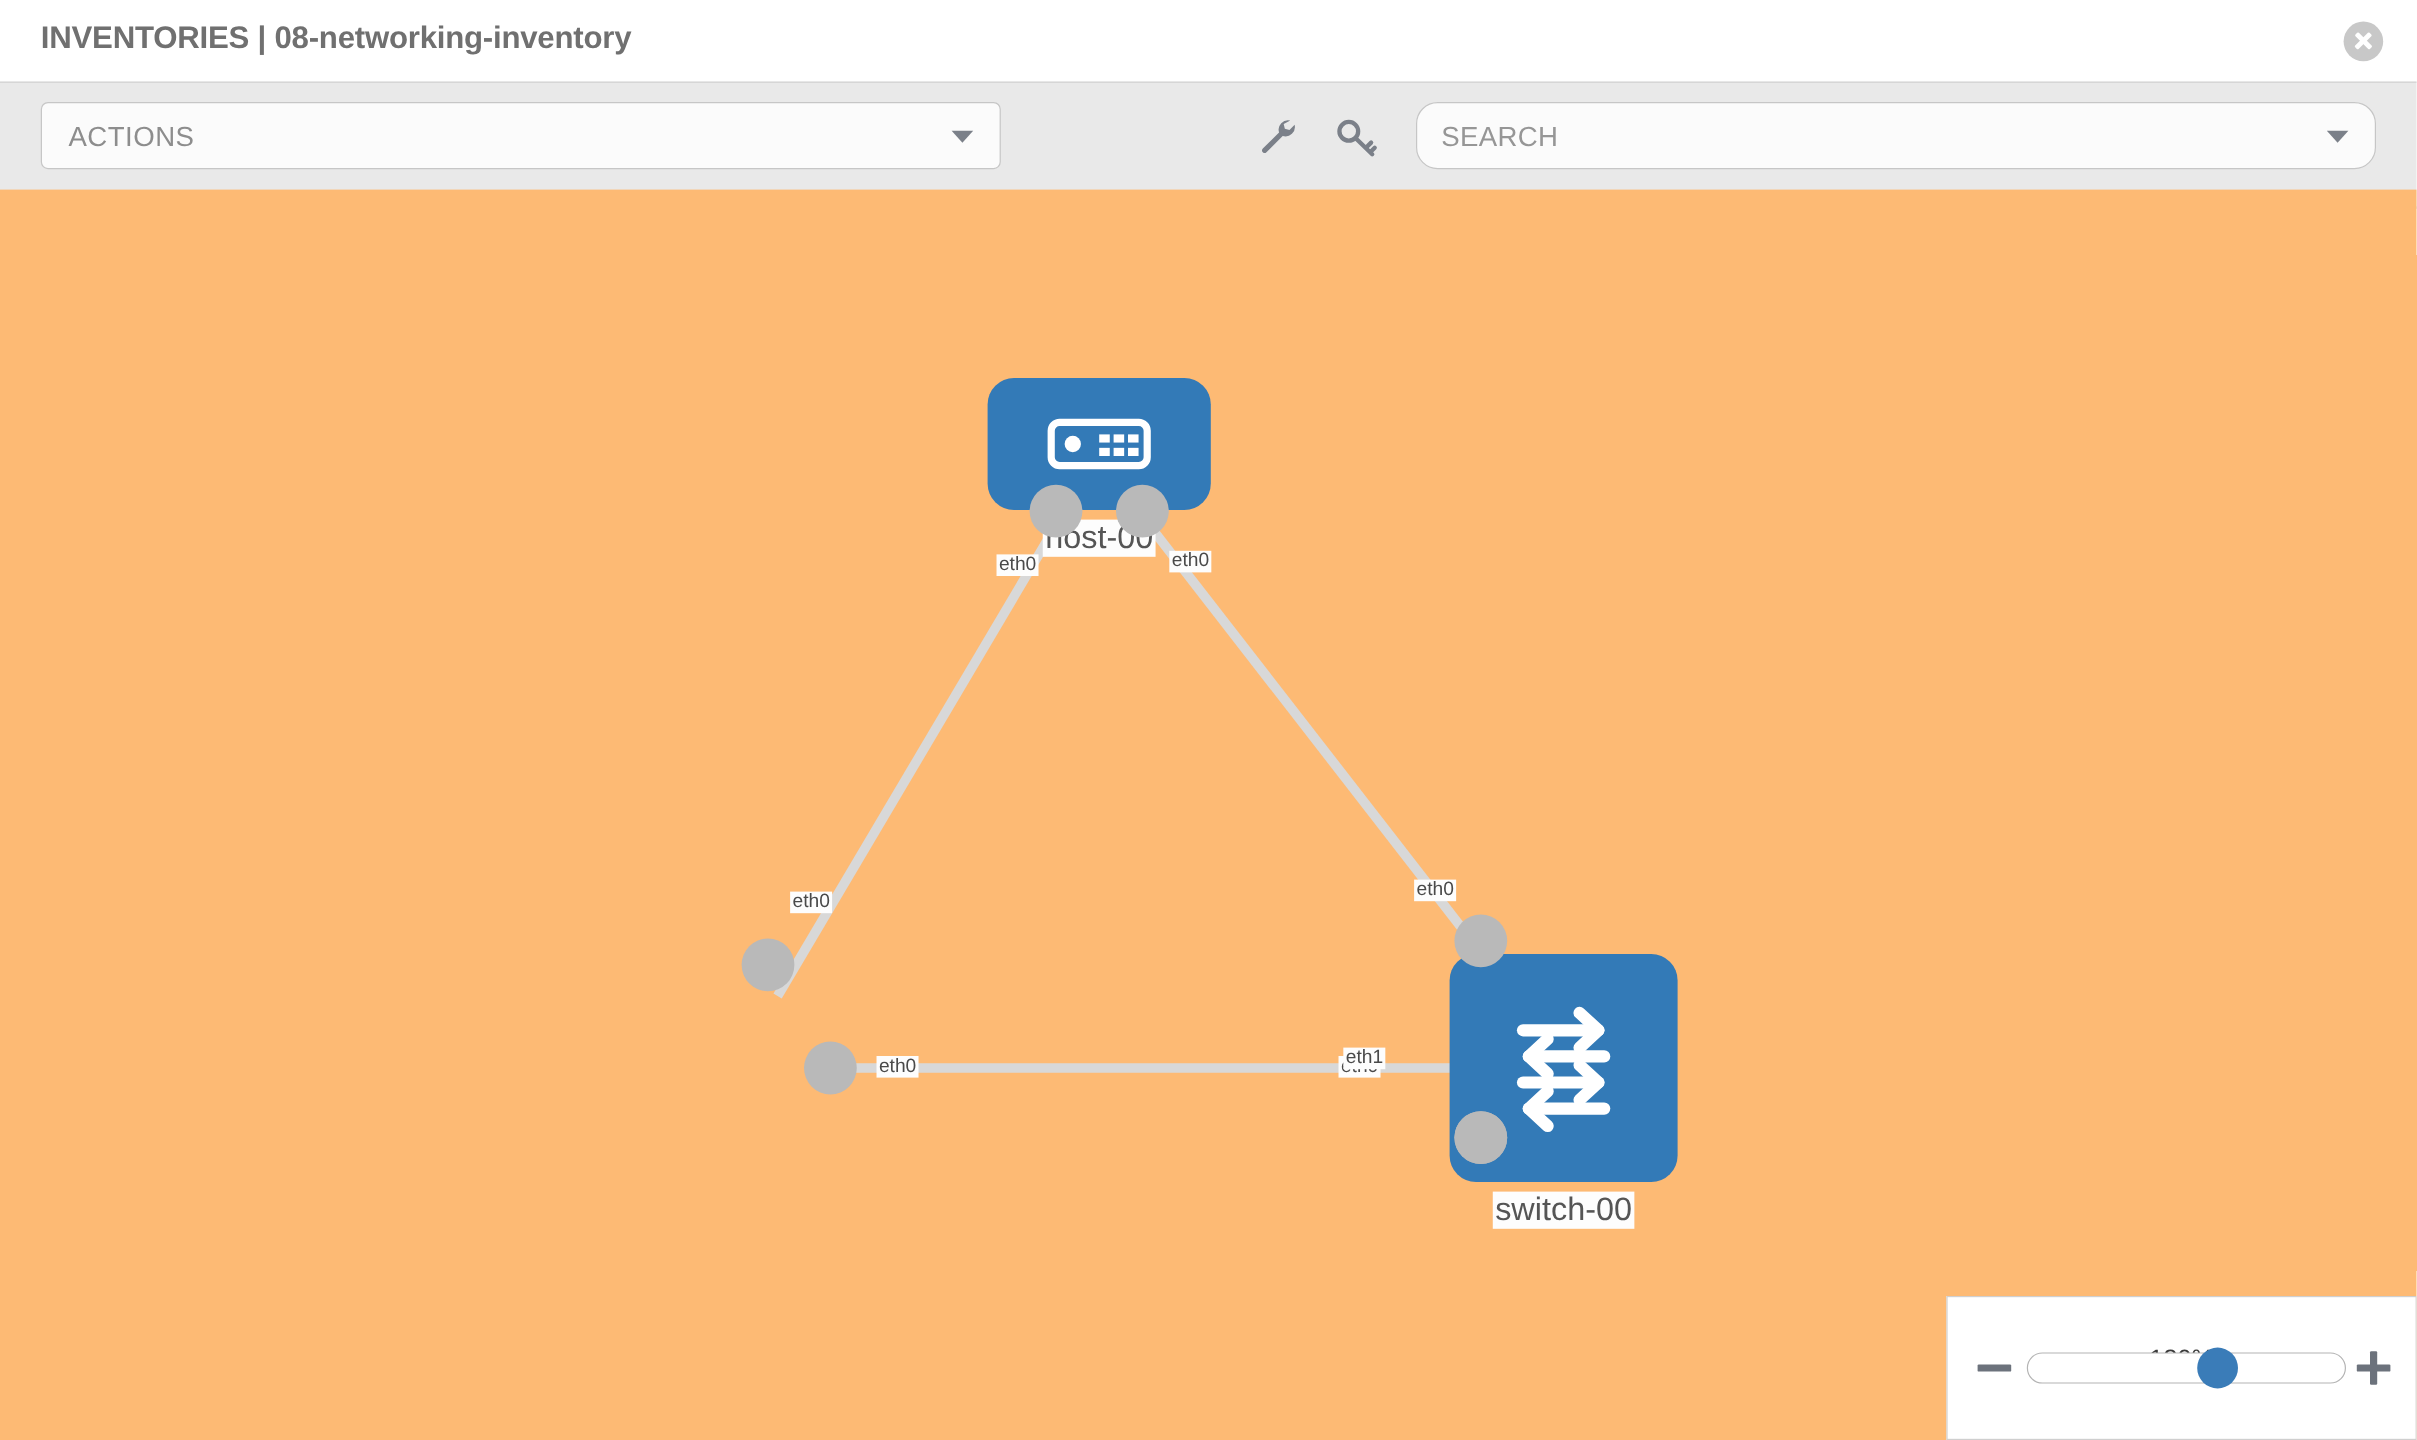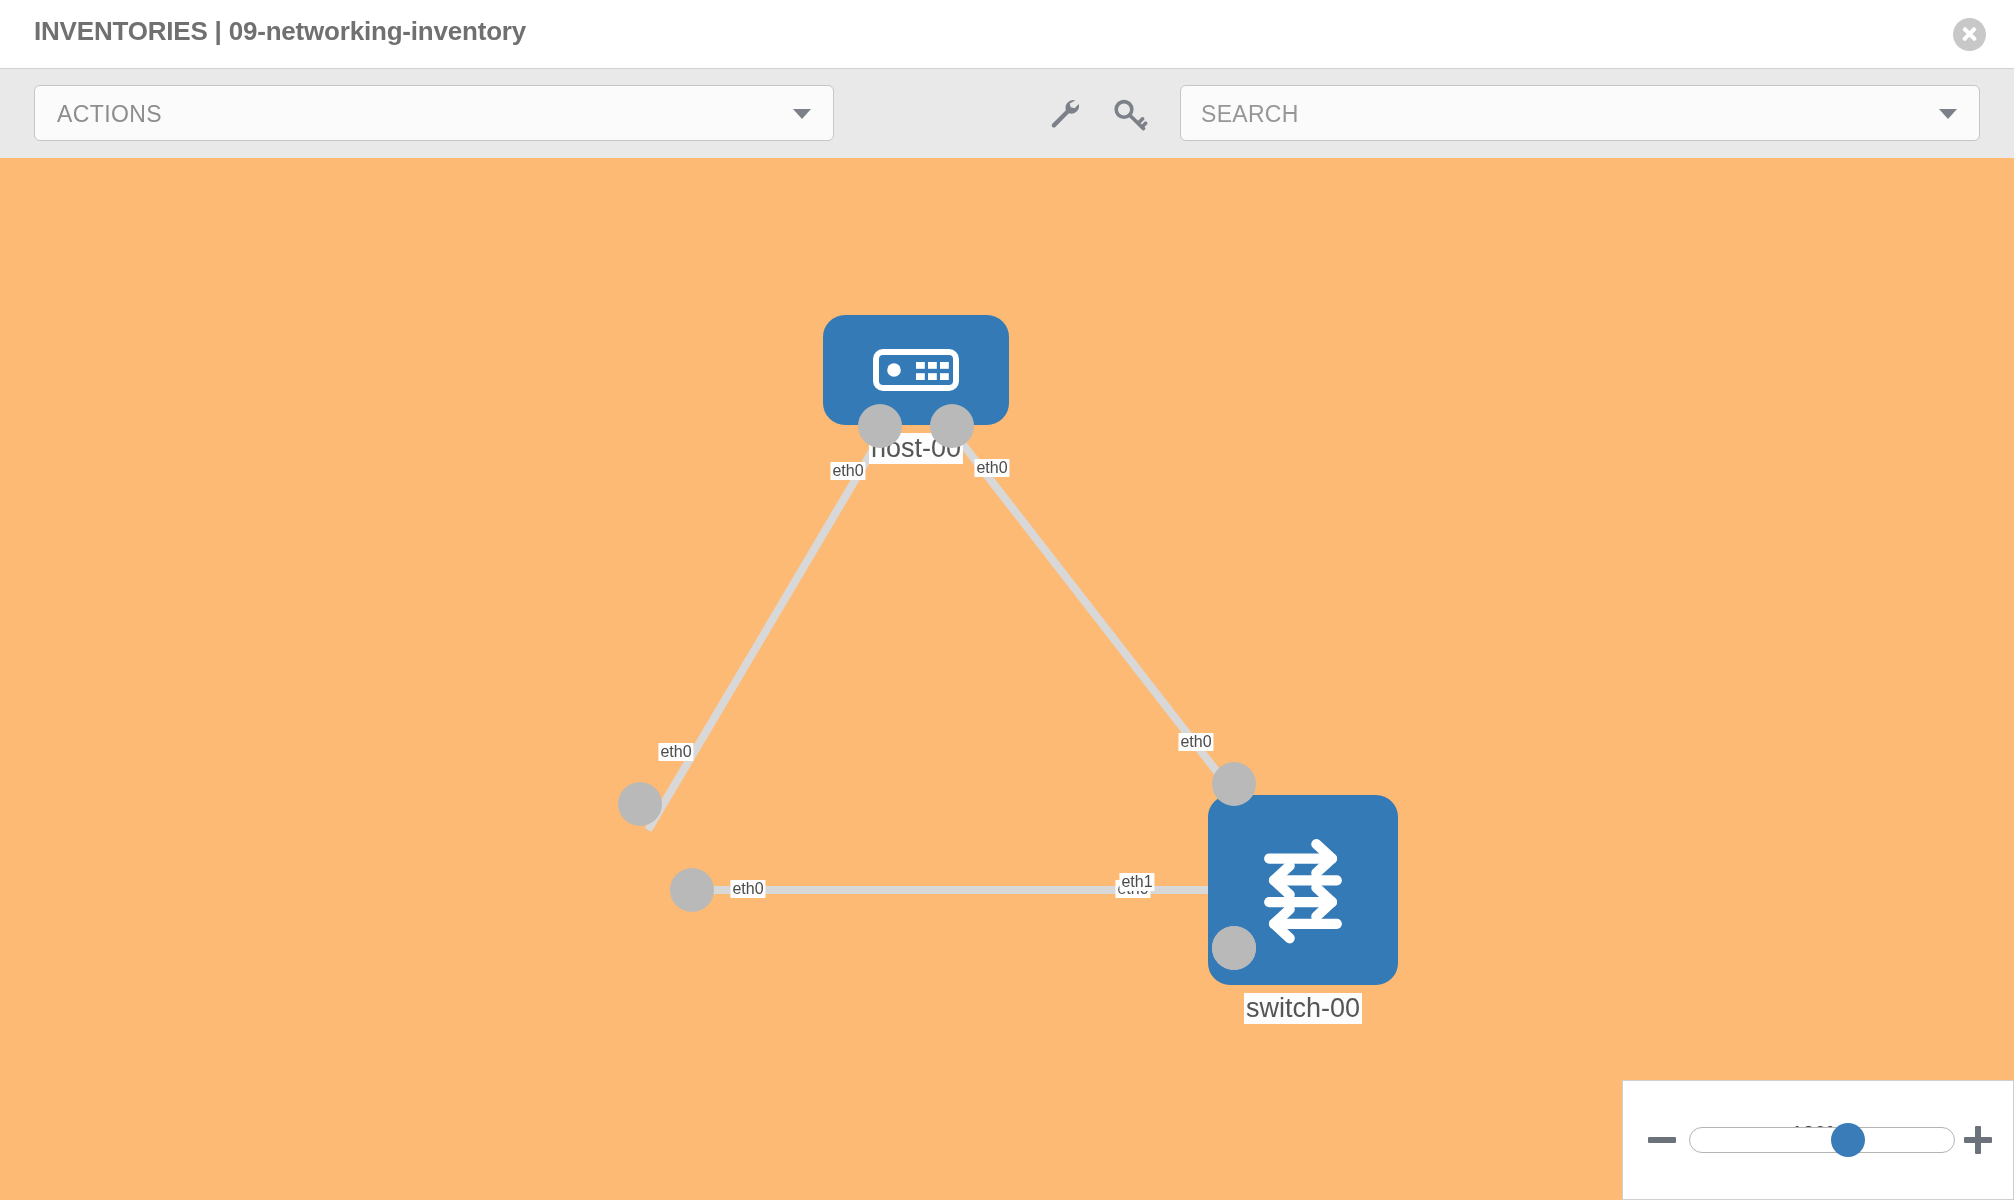--- a/index.html
+++ b/index.html
@@ -115,21 +115,21 @@
   .tool-icon.key    { left: 1102px; }
 
   .search-field {
     position: absolute;
     left: 1180px;
     top: 16px;
     width: 800px;
     height: 56px;
     background: #fbfbfb;
     border: 1px solid #c6c6c6;
-    border-radius: 6px;
+    border-radius: 18px;
     box-sizing: border-box;
     cursor: text;
     text-decoration: underline;
   }
   .search-placeholder {
     position: absolute;
     left: 20px;
     top: 15px;
     font-size: 23px;
     color: #969696;
@@ -256,21 +256,21 @@
     background: #3a7cb8;
     cursor: grab;
   }
 </style>
 </head>
 <body>
 
 <div id="app">
 
   <div class="header">
-    <div class="header-title">INVENTORIES | 09-networking-inventory</div>
+    <div class="header-title">INVENTORIES | 08-networking-inventory</div>
     <div class="close-btn">
       <div class="bar a"></div>
       <div class="bar b"></div>
     </div>
   </div>
 
   <div class="toolbar">
 
     <div class="actions-select">
       <span class="actions-label">ACTIONS</span>

